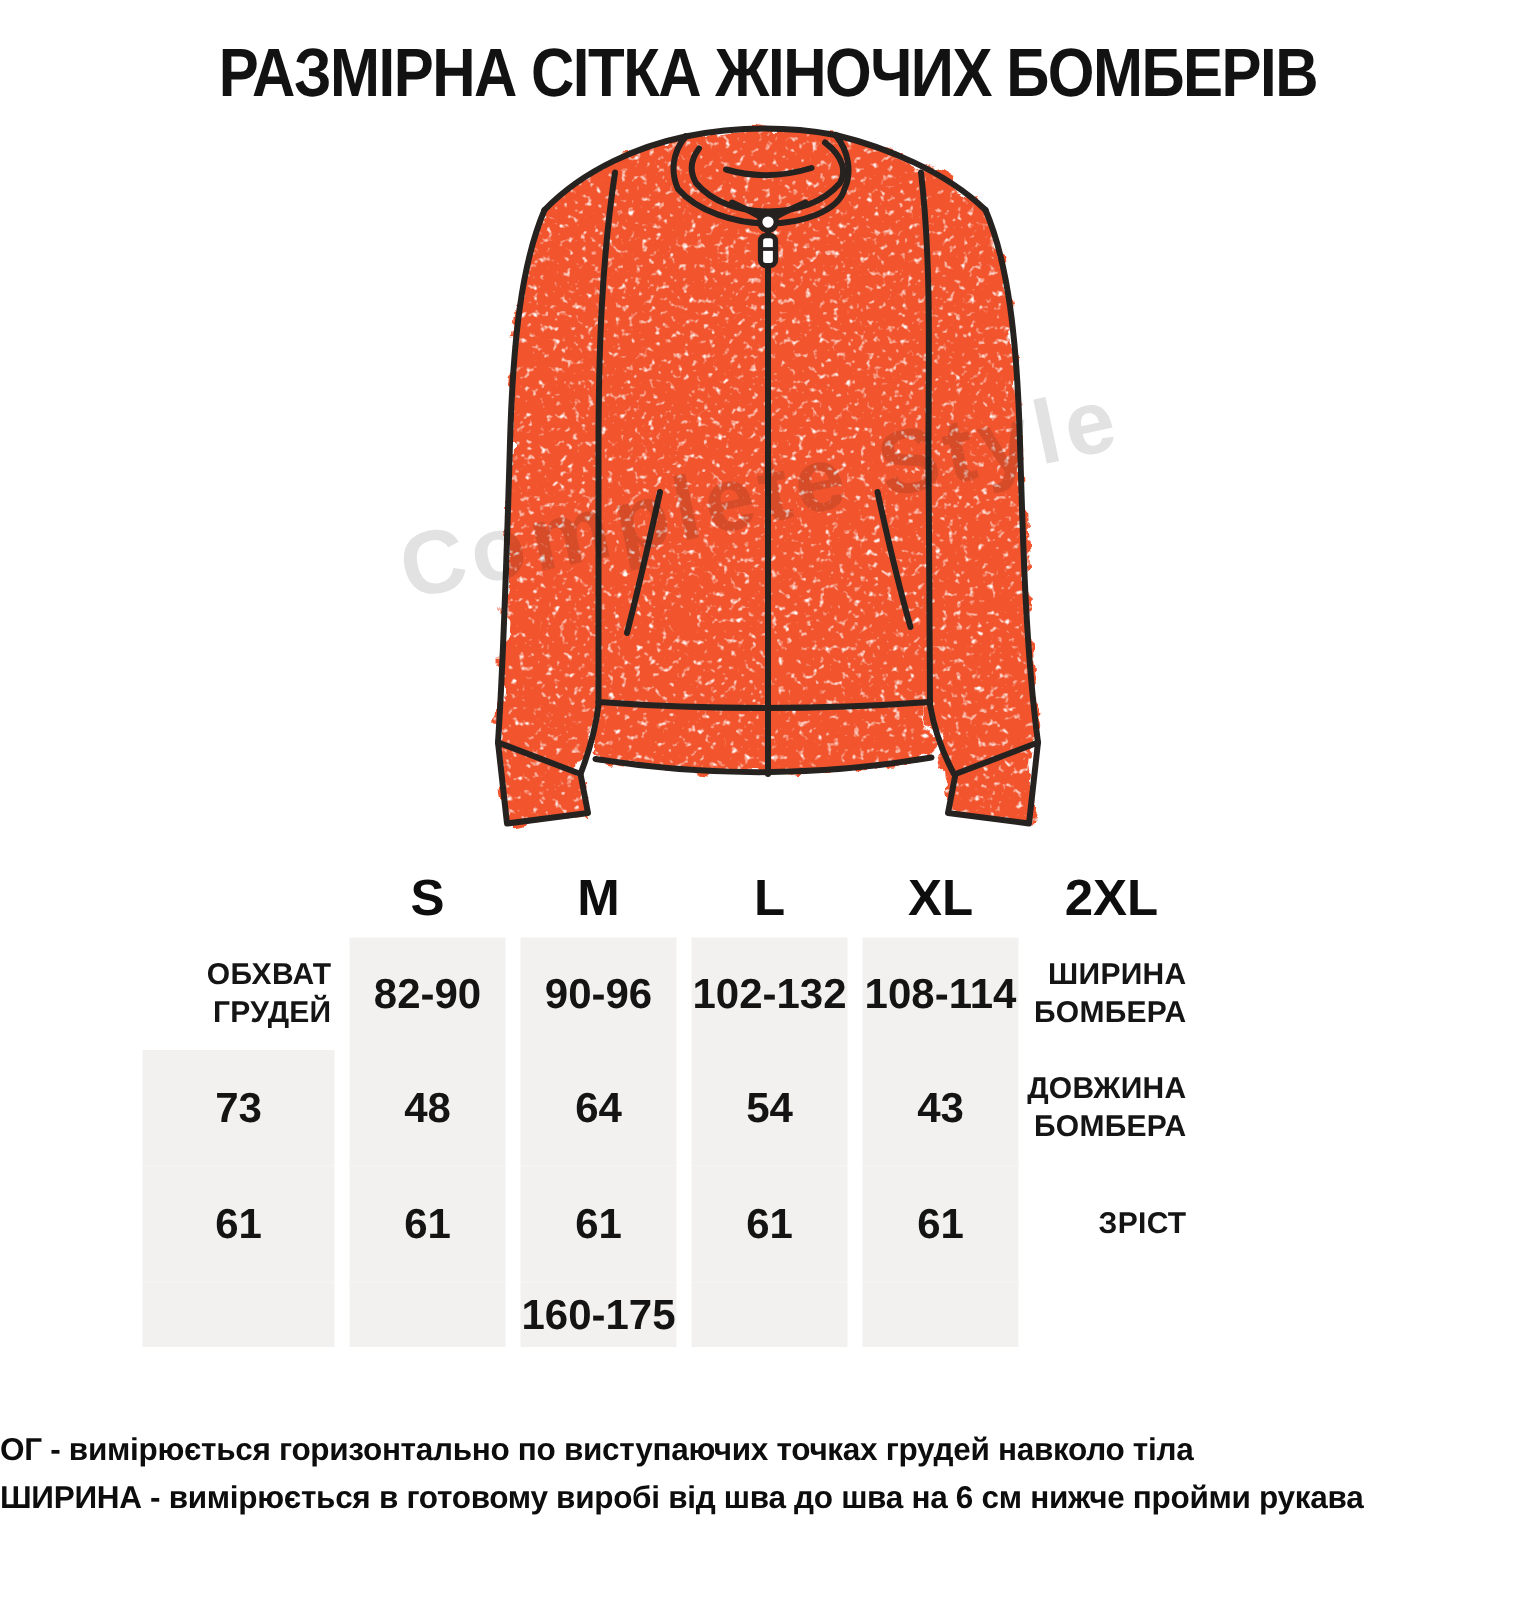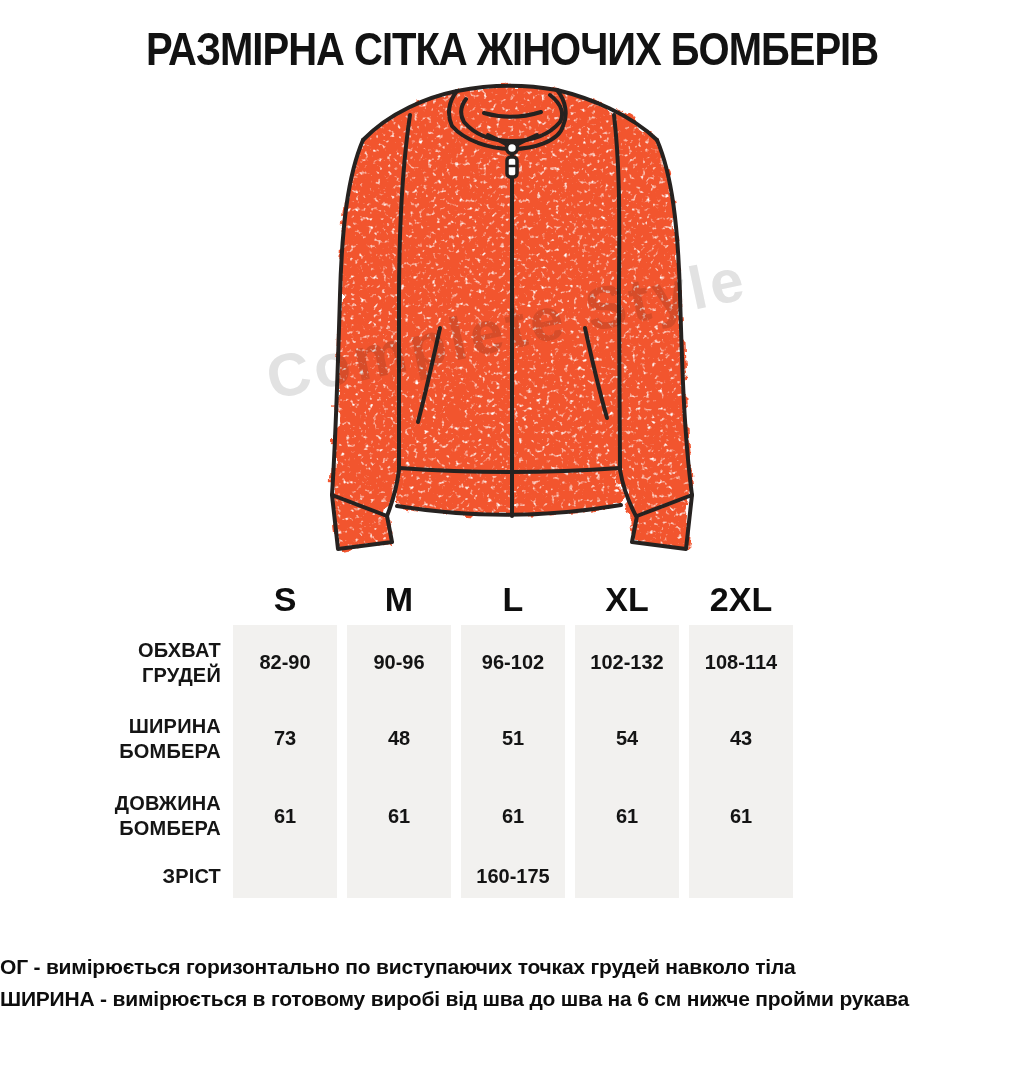--- a/index.html
+++ b/index.html
@@ -33,21 +33,21 @@
     font-size:34px; font-weight:bold; padding-bottom:6px; color:#0e0e0e;
   }
   .row-label {
     display:flex; align-items:center; justify-content:flex-end;
     text-align:right; font-size:20px; font-weight:bold; line-height:1.25;
     letter-spacing:0.2px; color:#151515; padding-right:2px;
   }
   .cell {
     background:#f2f1ef;
     display:flex; align-items:center; justify-content:center;
-    font-size:20px; font-weight:bold; color:#141414;
+    font-size:28px; font-weight:bold; color:#141414;
   }
   .footnotes {
     position:absolute; top:951px; left:0; width:100%; z-index:2;
     text-align:left; font-size:21px; font-weight:bold;
     line-height:32px; letter-spacing:-0.2px; color:#0d0d0d;
   }
 </style>
 </head>
 <body>
 
@@ -113,28 +113,27 @@
   <div></div>
   <div class="size-head">S</div>
   <div class="size-head">M</div>
   <div class="size-head">L</div>
   <div class="size-head">XL</div>
   <div class="size-head">2XL</div>
 
   <div class="row-label">ОБХВАТ ГРУДЕЙ</div>
   <div class="cell">82-90</div>
   <div class="cell">90-96</div>
-  <div class="cell">96-102</div>
   <div class="cell">102-132</div>
   <div class="cell">108-114</div>
 
   <div class="row-label">ШИРИНА БОМБЕРА</div>
   <div class="cell">73</div>
   <div class="cell">48</div>
-  <div class="cell">51</div>
+  <div class="cell">64</div>
   <div class="cell">54</div>
   <div class="cell">43</div>
 
   <div class="row-label">ДОВЖИНА БОМБЕРА</div>
   <div class="cell">61</div>
   <div class="cell">61</div>
   <div class="cell">61</div>
   <div class="cell">61</div>
   <div class="cell">61</div>
 

